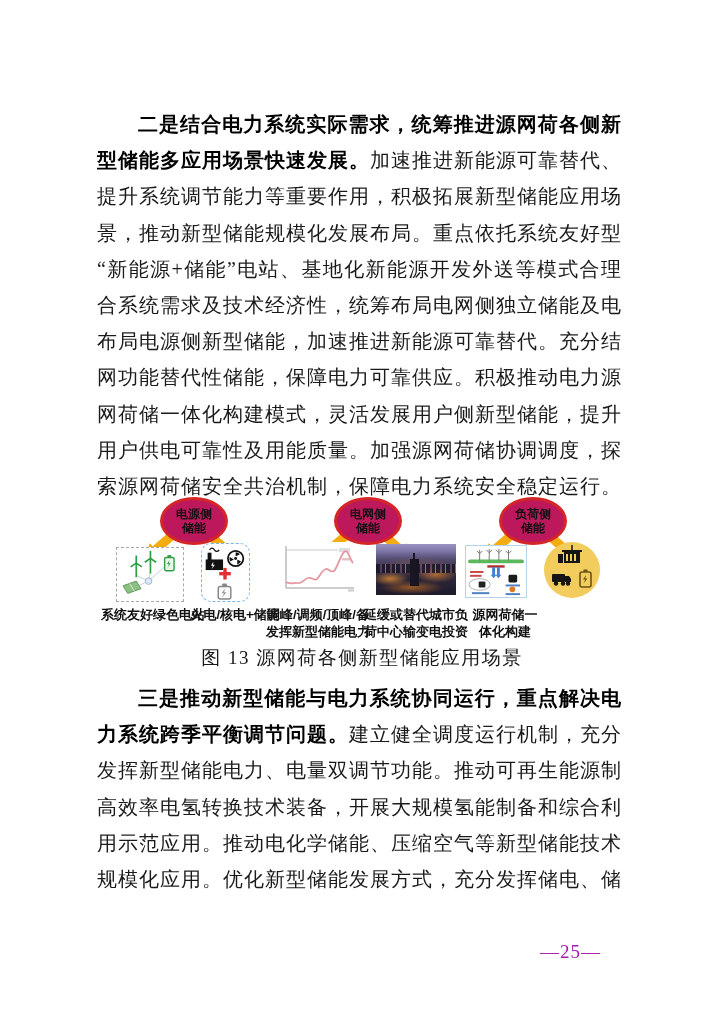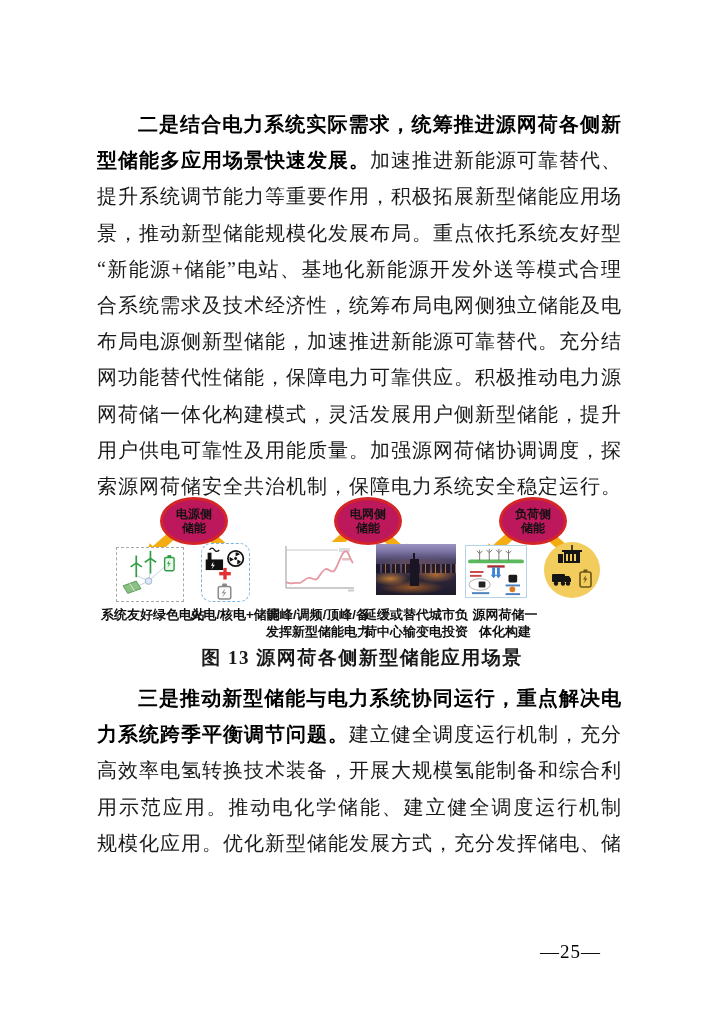--- a/index.html
+++ b/index.html
@@ -31,22 +31,22 @@
   .p4 .blocks{position:absolute;left:0;top:20px;width:100%;height:9px;
       background:repeating-linear-gradient(90deg,rgba(25,20,35,.85) 0 4px,rgba(95,75,115,.45) 4px 6px,
       rgba(25,20,35,.85) 6px 9px,rgba(230,150,70,.55) 9px 10px);}
   .p4 .tower{position:absolute;left:34px;top:15px;width:9px;height:27px;background:#191523;}
   .p4 .tower:before{content:"";position:absolute;left:3px;top:-6px;width:2px;height:6px;background:#191523;}
   .p5{left:368px;top:48px;width:62px;height:53px;border:1px solid #b7d3e8;}
   .p6{left:447px;top:45px;width:56px;height:56px;border-radius:50%;background:#F2CC5C;}
   .plabel{position:absolute;top:110px;text-align:center;font-family:"Liberation Sans",sans-serif;
           font-weight:700;font-size:13px;line-height:16.5px;color:#111;}
   .caption{position:absolute;left:0;top:645px;width:724px;text-align:center;
-           font-size:19px;letter-spacing:1.5px;color:#1a1a1a;font-weight:bold;}
-  .pagenum{position:absolute;left:540px;top:941px;font-size:19px;letter-spacing:1px;color:#000000;}
+           font-size:19px;letter-spacing:1.5px;color:#1a1a1a;}
+  .pagenum{position:absolute;left:540px;top:941px;font-size:19px;letter-spacing:1px;color:#a21caf;}
 </style>
 </head>
 <body>
 
 <div class="page">
 
   <div class="para" style="top:106px">
     <div class="line indent"><span class="b">二是结合电力系统实际需求，统筹推进源网荷各侧新</span><span></span></div>
     <div class="line"><span class="b">型储能多应用场景快速发展。</span><span>加速推进新能源可靠替代、</span></div>
     <div class="line"><span class="b"></span><span>提升系统调节能力等重要作用，积极拓展新型储能应用场</span></div>
@@ -245,20 +245,21 @@
       <div>源网荷储一</div>
       <div>体化构建</div>
     </div>
   </div>
 
   <div class="caption">图 13  源网荷各侧新型储能应用场景</div>
 
   <div class="para" style="top:680px">
     <div class="line indent"><span class="b">三是推动新型储能与电力系统协同运行，重点解决电</span><span></span></div>
     <div class="line"><span class="b">力系统跨季平衡调节问题。</span><span>建立健全调度运行机制，充分</span></div>
+    <div class="line"><span class="b"></span><span>发挥新型储能电力、电量双调节功能。推动可再生能源制</span></div>
     <div class="line"><span class="b"></span><span>高效率电氢转换技术装备，开展大规模氢能制备和综合利</span></div>
-    <div class="line"><span class="b"></span><span>用示范应用。推动电化学储能、建立健全调度运行机制</span></div>
+    <div class="line"><span class="b"></span><span>用示范应用。推动电化学储能、压缩空气等新型储能技术</span></div>
     <div class="line"><span class="b"></span><span>规模化应用。优化新型储能发展方式，充分发挥储电、储</span></div>
   </div>
 
   <div class="pagenum">—25—</div>
 
 </div>
 
 </body></html>

